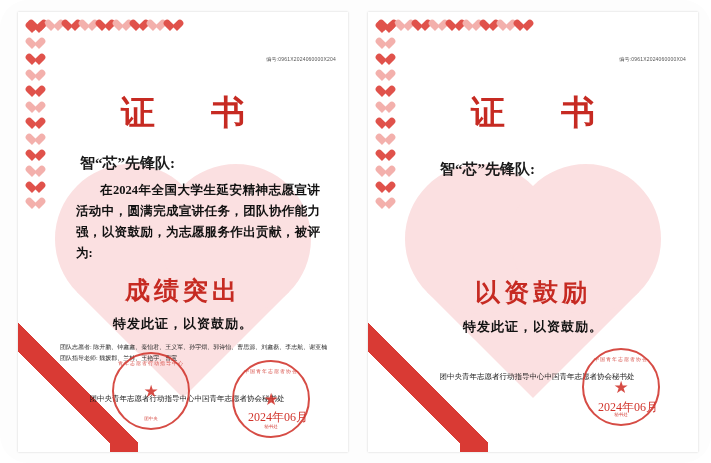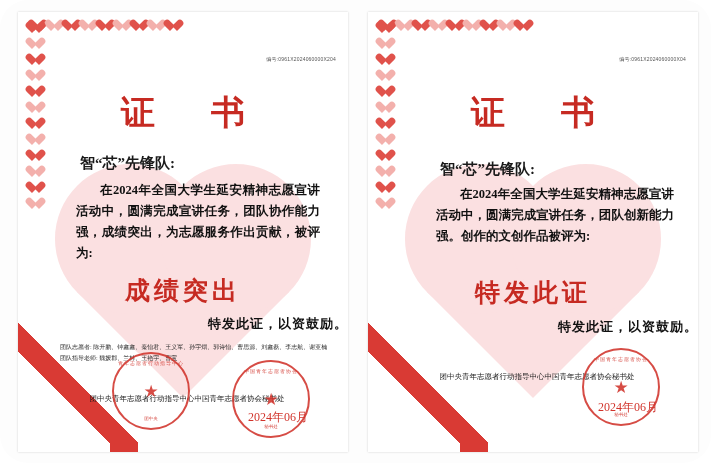--- a/index.html
+++ b/index.html
@@ -86,21 +86,21 @@
   .cert.right .body-text{left:68px;right:24px;top:172px;}
 
   .award{
     position:absolute;left:0;right:0;top:262px;text-align:center;
     font-size:25px;color:#c62a22;font-weight:bold;letter-spacing:4px;z-index:4;
     font-family:"DejaVu Serif", serif;
   }
   .cert.right .award{top:264px;}
 
   .issue-line{
-    position:absolute;left:0;right:0;top:303px;text-align:right;
+    position:absolute;left:0;right:0;top:303px;text-align:center;
     font-size:13px;color:#111;font-weight:bold;z-index:4;letter-spacing:1px;
   }
   .cert.right .issue-line{top:306px;}
 
   .members{
     position:absolute;left:42px;right:18px;top:330px;z-index:4;
     font-size:6px;line-height:11px;color:#2a2a2a;
     font-family:"Liberation Sans",sans-serif;
   }
   .members div{white-space:nowrap;overflow:hidden;text-overflow:clip;}
@@ -171,21 +171,21 @@
       <span class="h pale"></span>
       <span class="h"></span>
       <span class="h pale"></span>
       <span class="h"></span>
       <span class="h pale"></span>
     </div>
 
     <div class="cert-no">编号:0961X2024060000X204</div>
     <div class="title">证 书</div>
     <div class="salutation">智“芯”先锋队:</div>
-    <div class="body-text">在2024年全国大学生延安精神志愿宣讲活动中，圆满完成宣讲任务，团队协作能力强，成绩突出，为志愿服务作出贡献，被评为:</div>
+    <div class="body-text">在2024年全国大学生延安精神志愿宣讲活动中，圆满完成宣讲任务，团队协作能力强，以资鼓励，为志愿服务作出贡献，被评为:</div>
     <div class="award">成绩突出</div>
     <div class="issue-line">特发此证，以资鼓励。</div>
 
     <div class="members">
       <div>团队志愿者: 陈开鹏、钟鑫鑫、秦怡君、王义军、孙宇熠、郭诗怡、曹思源、刘鑫磊、李志航、谢亚楠</div>
       <div>团队指导老师: 魏媛郡、兰林、王艳宇、曹宝</div>
     </div>
 
     <div class="signers">
       <span>团中央青年志愿者行动指导中心</span>
@@ -233,22 +233,21 @@
       <span class="h pale"></span>
       <span class="h"></span>
       <span class="h pale"></span>
       <span class="h"></span>
       <span class="h pale"></span>
     </div>
 
     <div class="cert-no">编号:0961X2024060000X04</div>
     <div class="title">证 书</div>
     <div class="salutation">智“芯”先锋队:</div>
-    <div class="body-text">在2024年全国大学生延安精神志愿宣讲活动中，圆满完成宣讲任务，团队创新能力强。创作的文创作品被评为:</div>
-    <div class="award">特发此证</div>
+    <div class="award">以资鼓励</div>
     <div class="issue-line">特发此证，以资鼓励。</div>
 
     <div class="signers">
       <span>团中央青年志愿者行动指导中心</span>
       <span>中国青年志愿者协会秘书处</span>
     </div>
 
     <div class="seal b">
       <span class="arc">中国青年志愿者协会</span>
       <span class="star">★</span>

